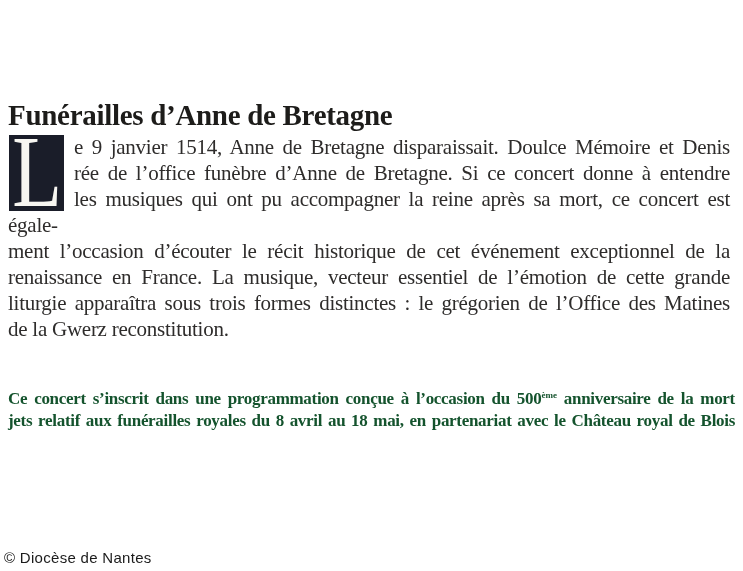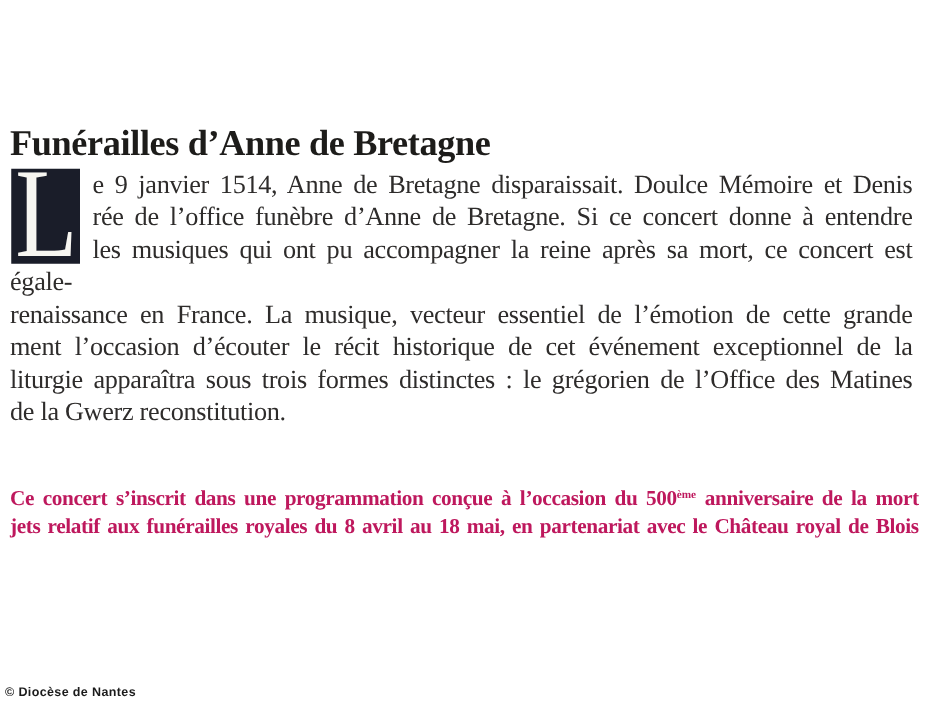--- a/index.html
+++ b/index.html
@@ -65,62 +65,62 @@
   }
   .note {
     position: absolute;
     left: 8px;
     top: 389px;
     width: 727px;
     font-size: 17px;
     line-height: 20px;
     font-weight: 700;
     letter-spacing: -0.3px;
-    color: #be185d;
+    color: #14532d;
   }
   .nline {
     text-align: justify;
     text-align-last: justify;
   }
   .nline.last {
     text-align-last: left;
   }
   .sup {
     font-size: 9px;
     position: relative;
     top: -6px;
     letter-spacing: 0;
   }
   .credit {
     position: absolute;
     left: 4px;
     top: 549px;
     font-family: "Liberation Sans", sans-serif;
-    font-size: 10px;
-    font-weight: 700;
+    font-size: 15px;
+    font-weight: 400;
     letter-spacing: 0.3px;
     color: #1b1b1b;
   }
 </style>
 </head>
 <body>
 
 <div class="page">
 
   <h1 class="title">Funérailles d’Anne de Bretagne</h1>
 
   <div class="article">
     <div class="dropcap">
       <span>L</span>
     </div>
     <div class="bline">e 9 janvier 1514, Anne de Bretagne disparaissait. Doulce Mémoire et Denis</div>
     <div class="bline">rée de l’office funèbre d’Anne de Bretagne. Si ce concert donne à entendre</div>
     <div class="bline">les musiques qui ont pu accompagner la reine après sa mort, ce concert est égale-</div>
+    <div class="bline">ment l’occasion d’écouter le récit historique de cet événement exceptionnel de la</div>
     <div class="bline">renaissance en France.  La musique, vecteur essentiel de l’émotion de cette grande</div>
-    <div class="bline">ment l’occasion d’écouter le récit historique de cet événement exceptionnel de la</div>
     <div class="bline">liturgie apparaîtra sous trois formes distinctes : le grégorien de l’Office des Matines</div>
     <div class="bline last">de la Gwerz reconstitution.</div>
   </div>
 
   <div class="note">
     <div class="nline"><span>Ce concert s’inscrit dans une programmation conçue à l’occasion du 500</span><span class="sup">ème</span><span> anniversaire de la mort</span></div>
     <div class="nline">jets relatif aux funérailles royales du 8 avril au 18 mai, en partenariat avec le Château royal de Blois</div>
   </div>
 
   <div class="credit">© Diocèse de Nantes</div>

